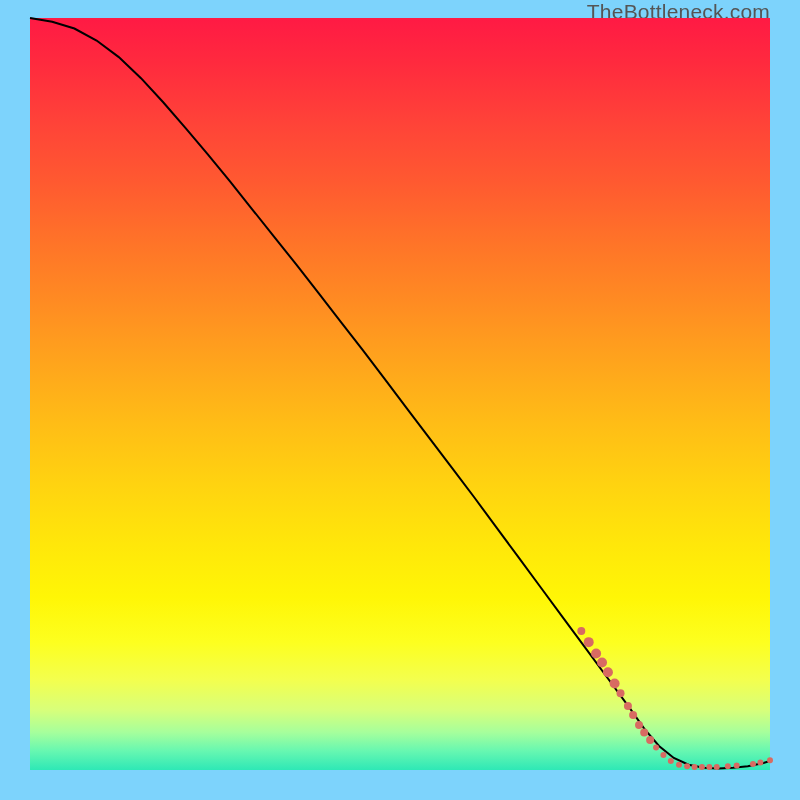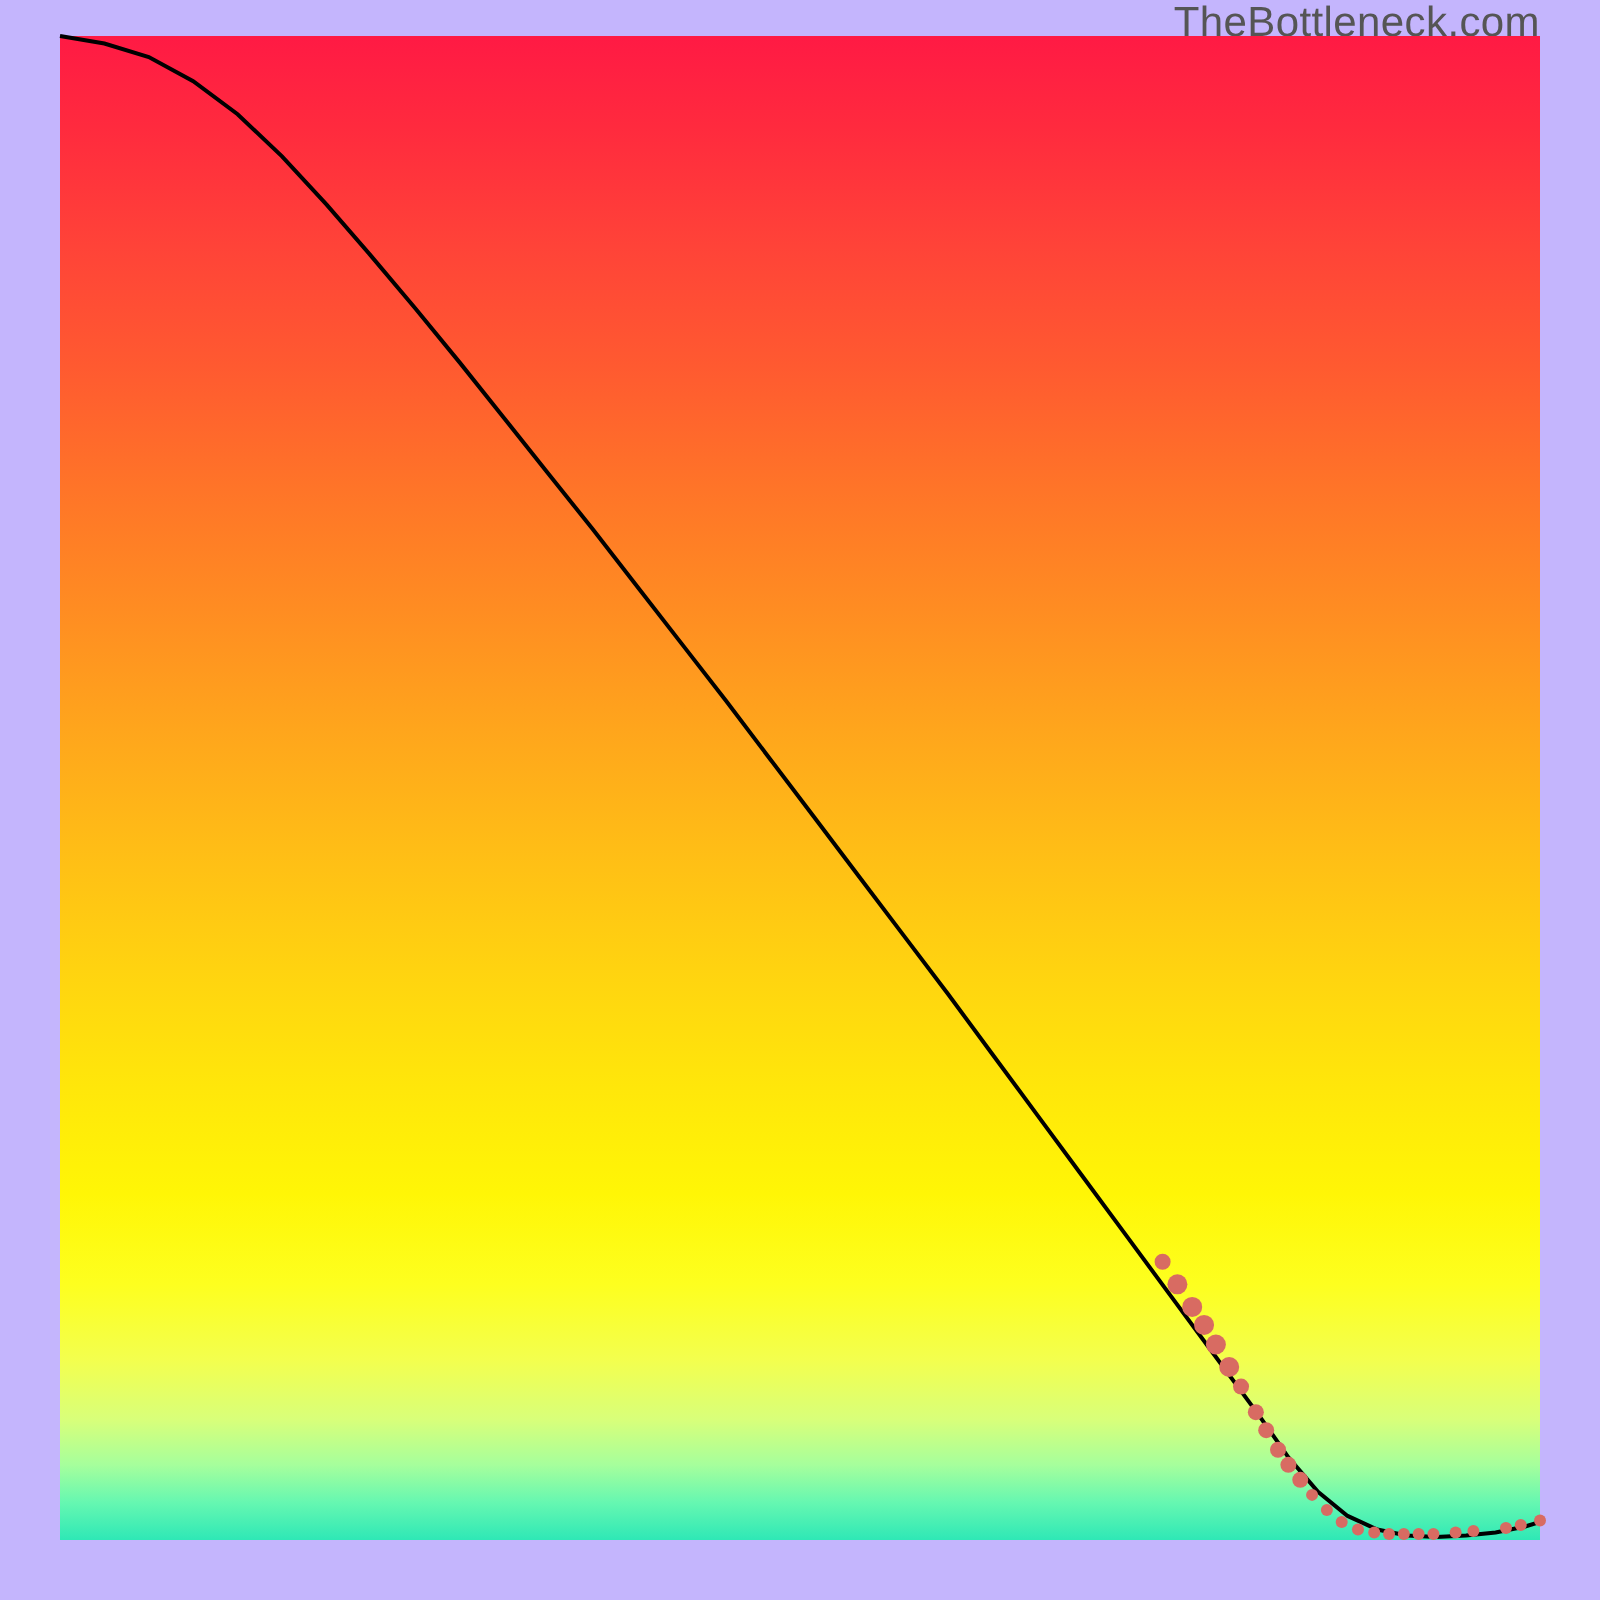--- a/index.html
+++ b/index.html
@@ -8,21 +8,21 @@
     width: 800px;
     height: 800px;
     background: #000;
     overflow: hidden;
     font-family: Arial, Helvetica, sans-serif;
   }
   .frame {
     position: relative;
     width: 800px;
     height: 800px;
-    background: #c4b5fd;
+    background: #7dd3fc;
   }
   .plot-area {
     position: absolute;
     left: 30px;
     top: 18px;
     width: 740px;
     height: 752px;
     
     background: linear-gradient(to bottom,
       #ff1a44 0%,

